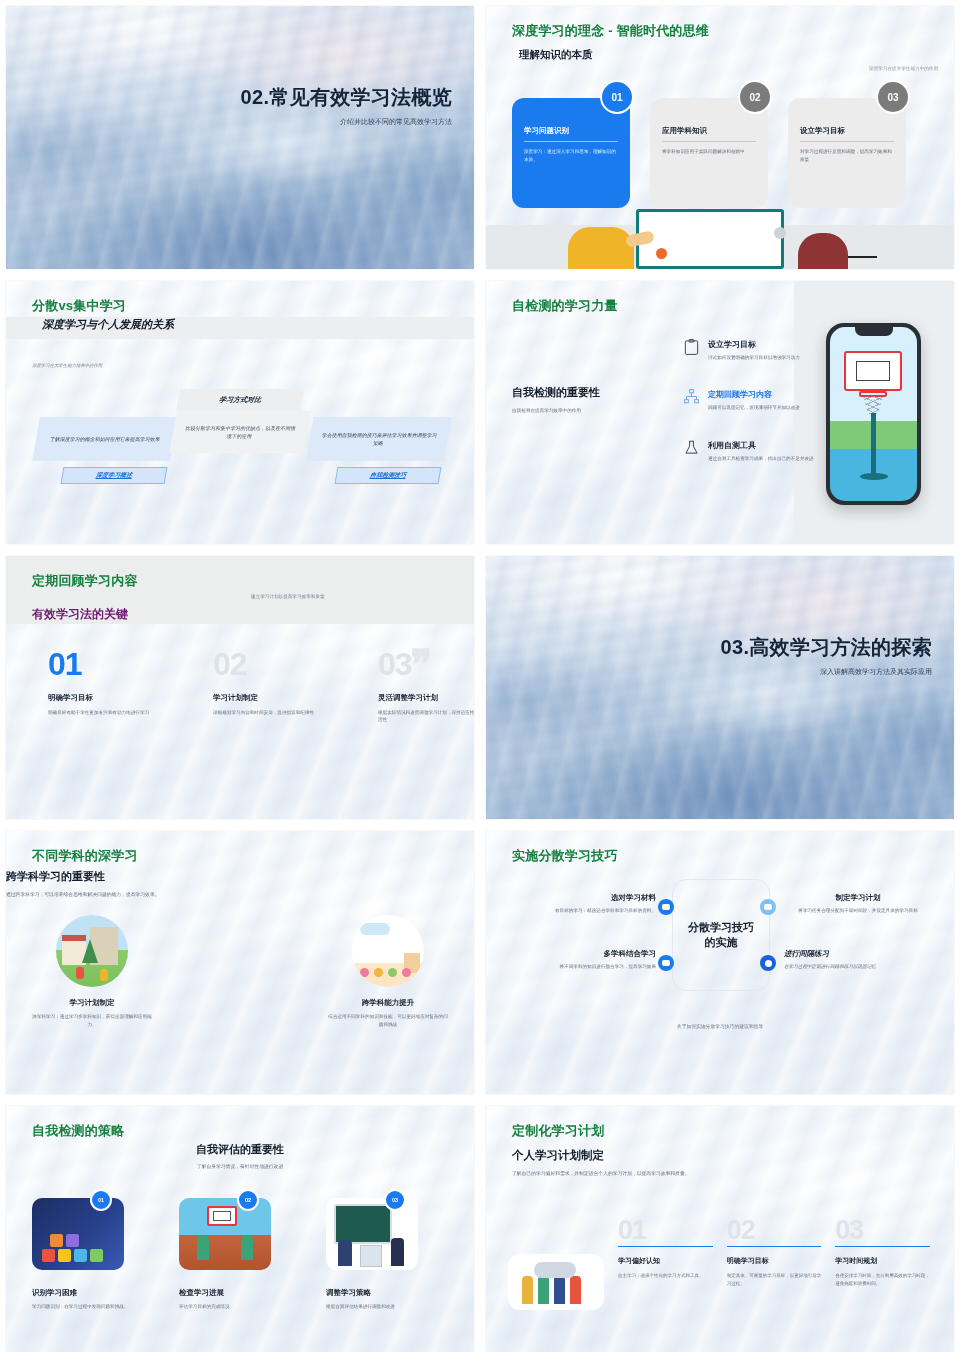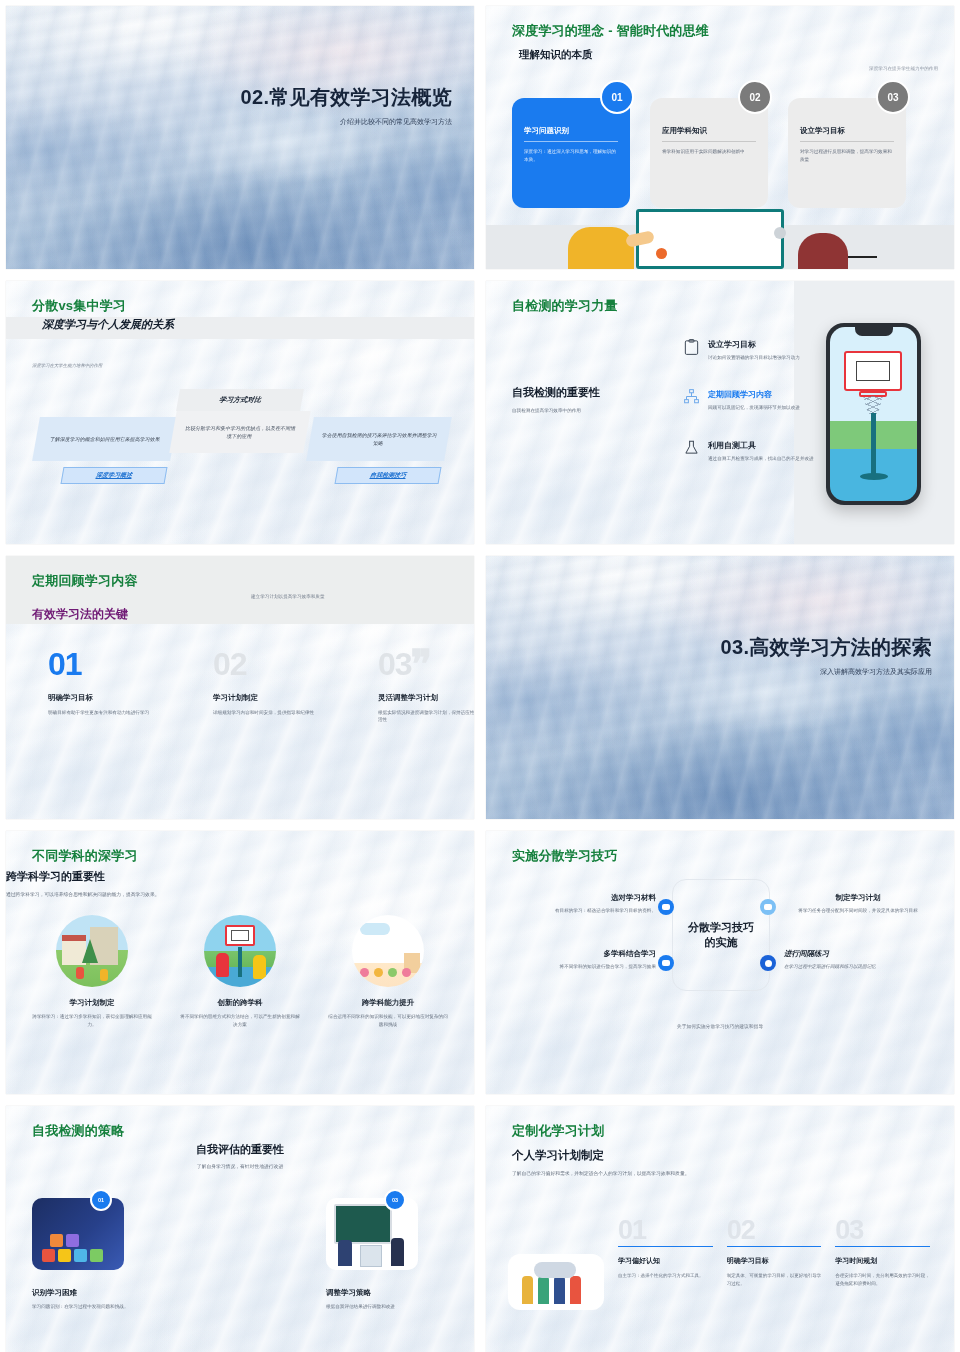--- a/index.html
+++ b/index.html
@@ -456,31 +456,20 @@
             <div class="b1"></div>
               <div class="b2"></div>
               <div class="tr"></div>
               <div class="kid"></div>
               <div class="kid2"></div>
           </div>
           <div class="s7-ch">学习计划制定</div>
           <div class="s7-cd">跨学科学习：通过学习多学科知识，获得全面理解和应用能力。</div>
         </div>
         <div class="s7-cell">
-          <div class="s7-circ c2">
-            <div class="bd"></div>
-              <div class="sq"></div>
-              <div class="pl"></div>
-              <div class="p1"></div>
-              <div class="p2"></div>
-          </div>
-          <div class="s7-ch">创新的跨学科</div>
-          <div class="s7-cd">将不同学科的思维方式和方法结合，可以产生新的创意和解决方案</div>
-        </div>
-        <div class="s7-cell">
           <div class="s7-circ c3">
             <div class="sky"></div>
               <div class="bld"></div>
             <div class="f1"></div>
               <div class="f2"></div>
               <div class="f3"></div>
               <div class="f4"></div>
           </div>
           <div class="s7-ch">跨学科能力提升</div>
           <div class="s7-cd">综合运用不同学科的知识和技能，可以更好地应对复杂的问题和挑战</div>
@@ -554,20 +543,33 @@
               <div class="cube" style="left:18px;bottom:23px;background:#f0893b;"></div>
               <div class="cube" style="left:34px;bottom:23px;background:#8e6de0;"></div>
             </div>
             <div class="s9-badge">01</div>
           </div>
           <div class="s9-ch">识别学习困难</div>
           <div class="s9-cd">学习问题识别：在学习过程中发现问题和挑战。</div>
         </div>
         <div class="s9-cell">
           <div class="s9-wrap">
+            <div class="s9-img i2">
+              <div style="position:absolute;left:28px;top:8px;width:30px;height:20px;border:2px solid #e8343c;border-radius:2px;background:#fff;"></div>
+              <div style="position:absolute;left:34px;top:13px;width:18px;height:10px;border:1px solid #555;"></div>
+              <div style="position:absolute;left:18px;bottom:10px;width:12px;height:24px;background:#3aa37a;border-radius:4px 4px 0 0;"></div>
+              <div style="position:absolute;right:18px;bottom:10px;width:12px;height:24px;background:#3aa37a;border-radius:4px 4px 0 0;"></div>
+            </div>
+            <div class="s9-badge">02</div>
+          </div>
+          <div class="s9-ch">检查学习进展</div>
+          <div class="s9-cd">评估学习目标的完成情况</div>
+        </div>
+        <div class="s9-cell">
+          <div class="s9-wrap">
             <div class="s9-img i3">
               <div class="board"></div>
                 <div class="t1p"></div>
                 <div class="desk"></div>
                 <div class="t2p"></div>
             </div>
             <div class="s9-badge">03</div>
           </div>
           <div class="s9-ch">调整学习策略</div>
           <div class="s9-cd">根据自我评估结果进行调整和改进</div>

